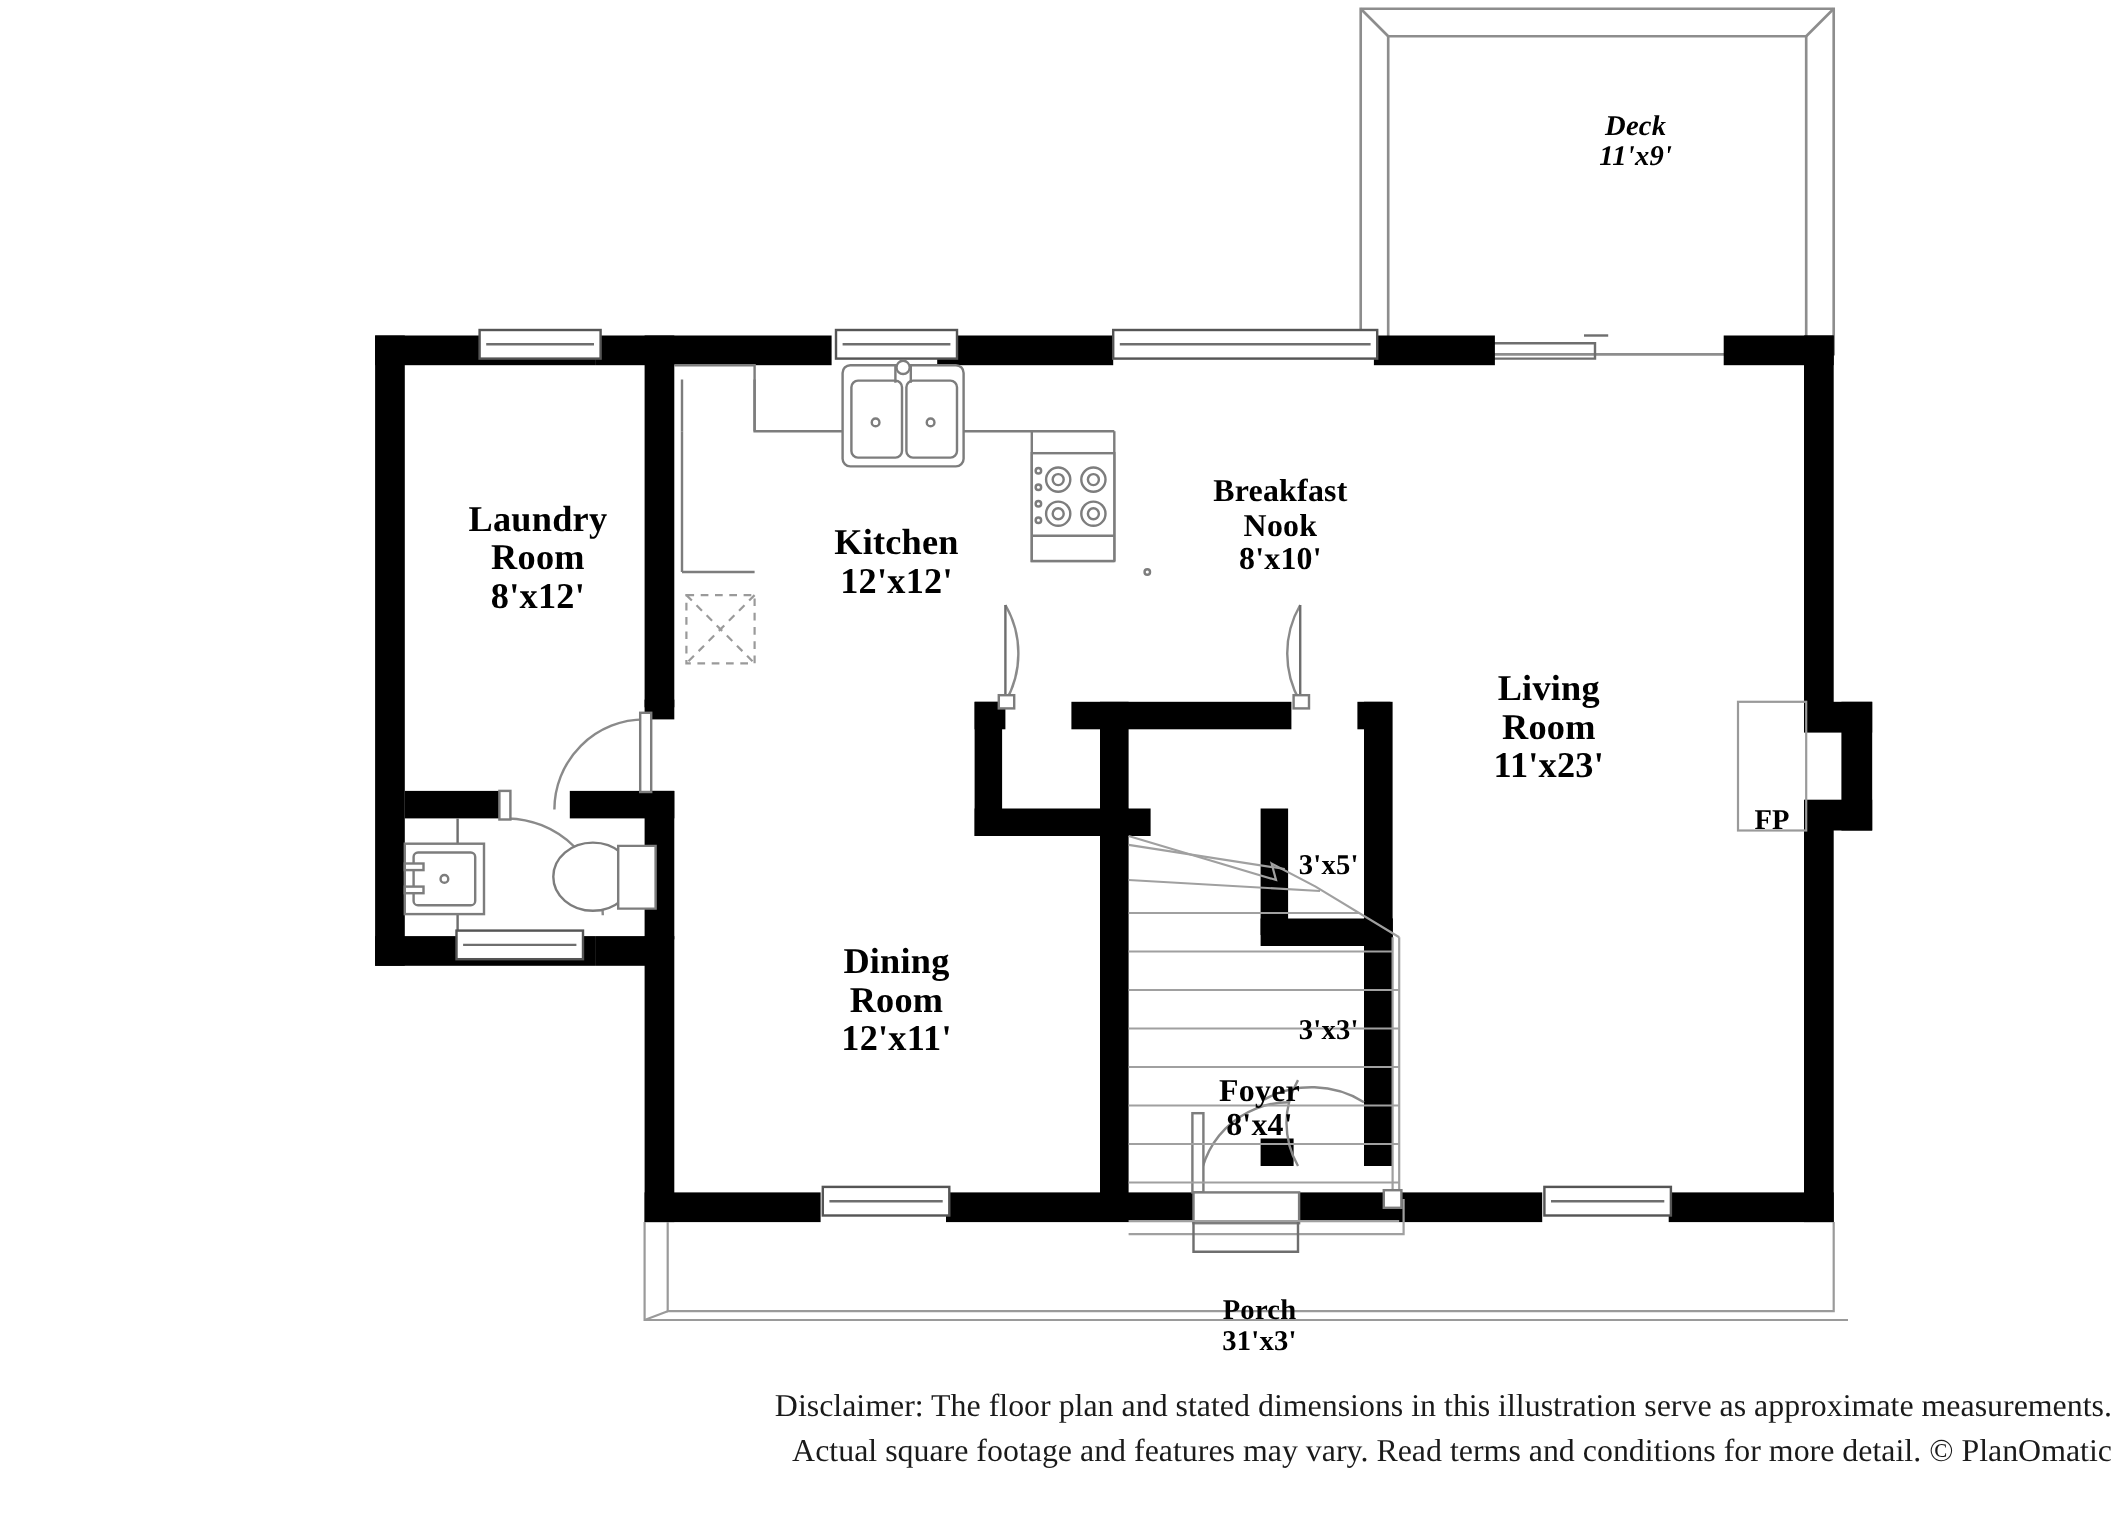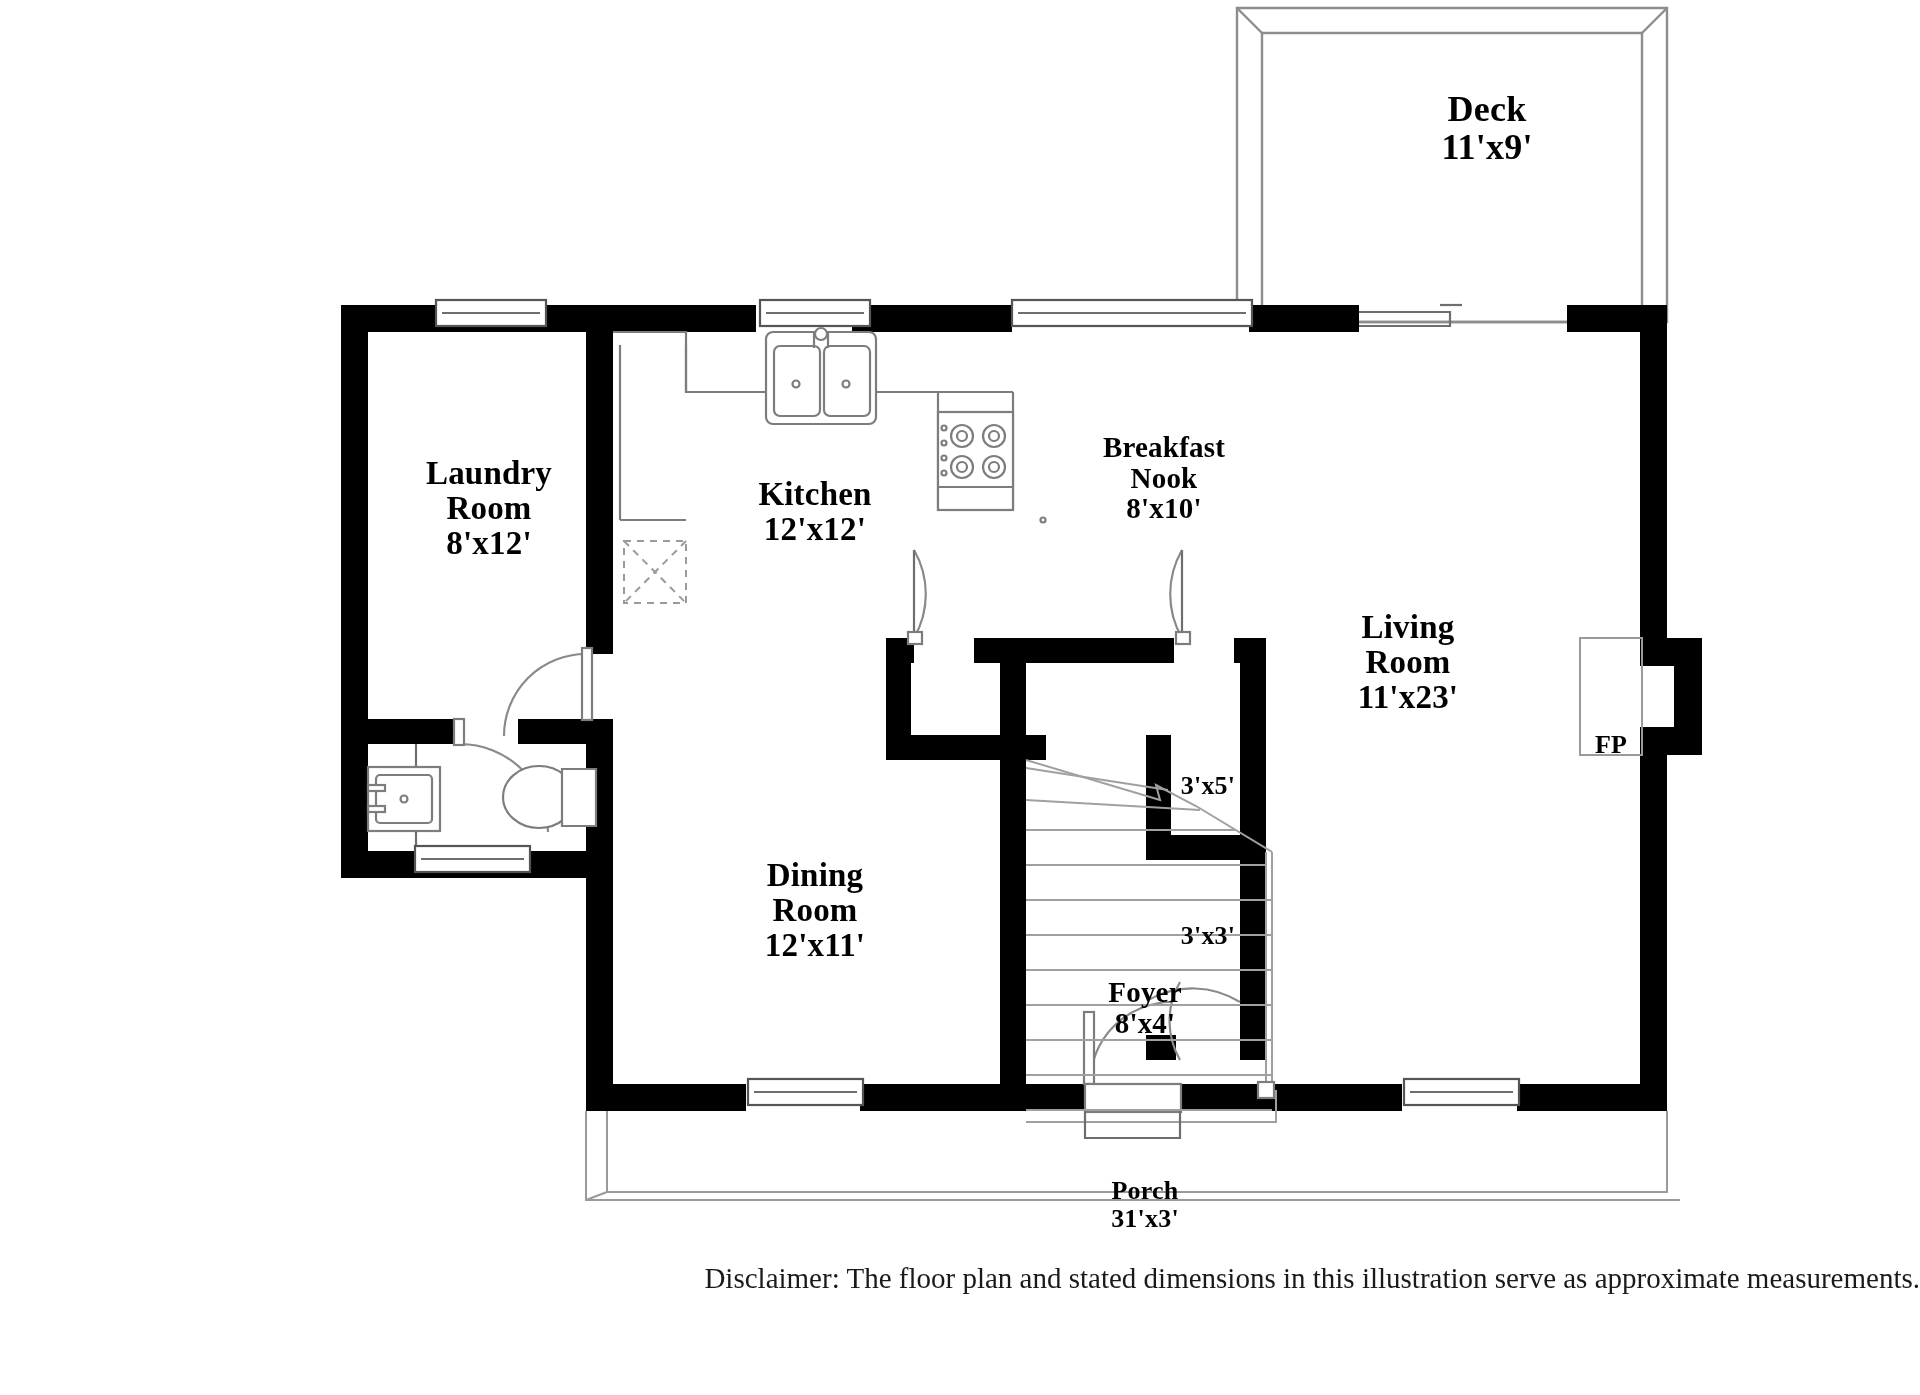--- a/index.html
+++ b/index.html
@@ -46,21 +46,21 @@
     color: #000000;
     font-weight: bold;
     line-height: 1.06;
     letter-spacing: 0.2px;
     white-space: nowrap;
     user-select: none;
   }
   .room-label .rl-name { display: block; }
   .room-label .rl-dim  { display: block; }
 
-  .size-40 { font-size: 36px; }
+  .size-40 { font-size: 26px; font-style: italic; }
   .size-34 { font-size: 33px; }
   .size-30 { font-size: 29px; }
   .size-26 { font-size: 26px; margin-top: 48px; }
 
   #disclaimer {
     position: absolute;
     left: 0;
     top: 1258px;
     width: 1920px;
     text-align: right;
@@ -381,15 +381,16 @@
   <div class="room-label size-26" style="left:1208px; top:888px; transform:translate(-50%,-50%);">
     <span class="rl-dim">3'x3'</span>
   </div>
 
   <div class="room-label size-26" style="left:1611px; top:697px; transform:translate(-50%,-50%);">
     <span class="rl-name">FP</span>
   </div>
 
   <div id="disclaimer">
     <span class="dline">Disclaimer: The floor plan and stated dimensions in this illustration serve as approximate measurements.</span>
+    <span class="dline">Actual square footage and features may vary. Read terms and conditions for more detail. © PlanOmatic</span>
   </div>
 
 </div>
 
 </body></html>

